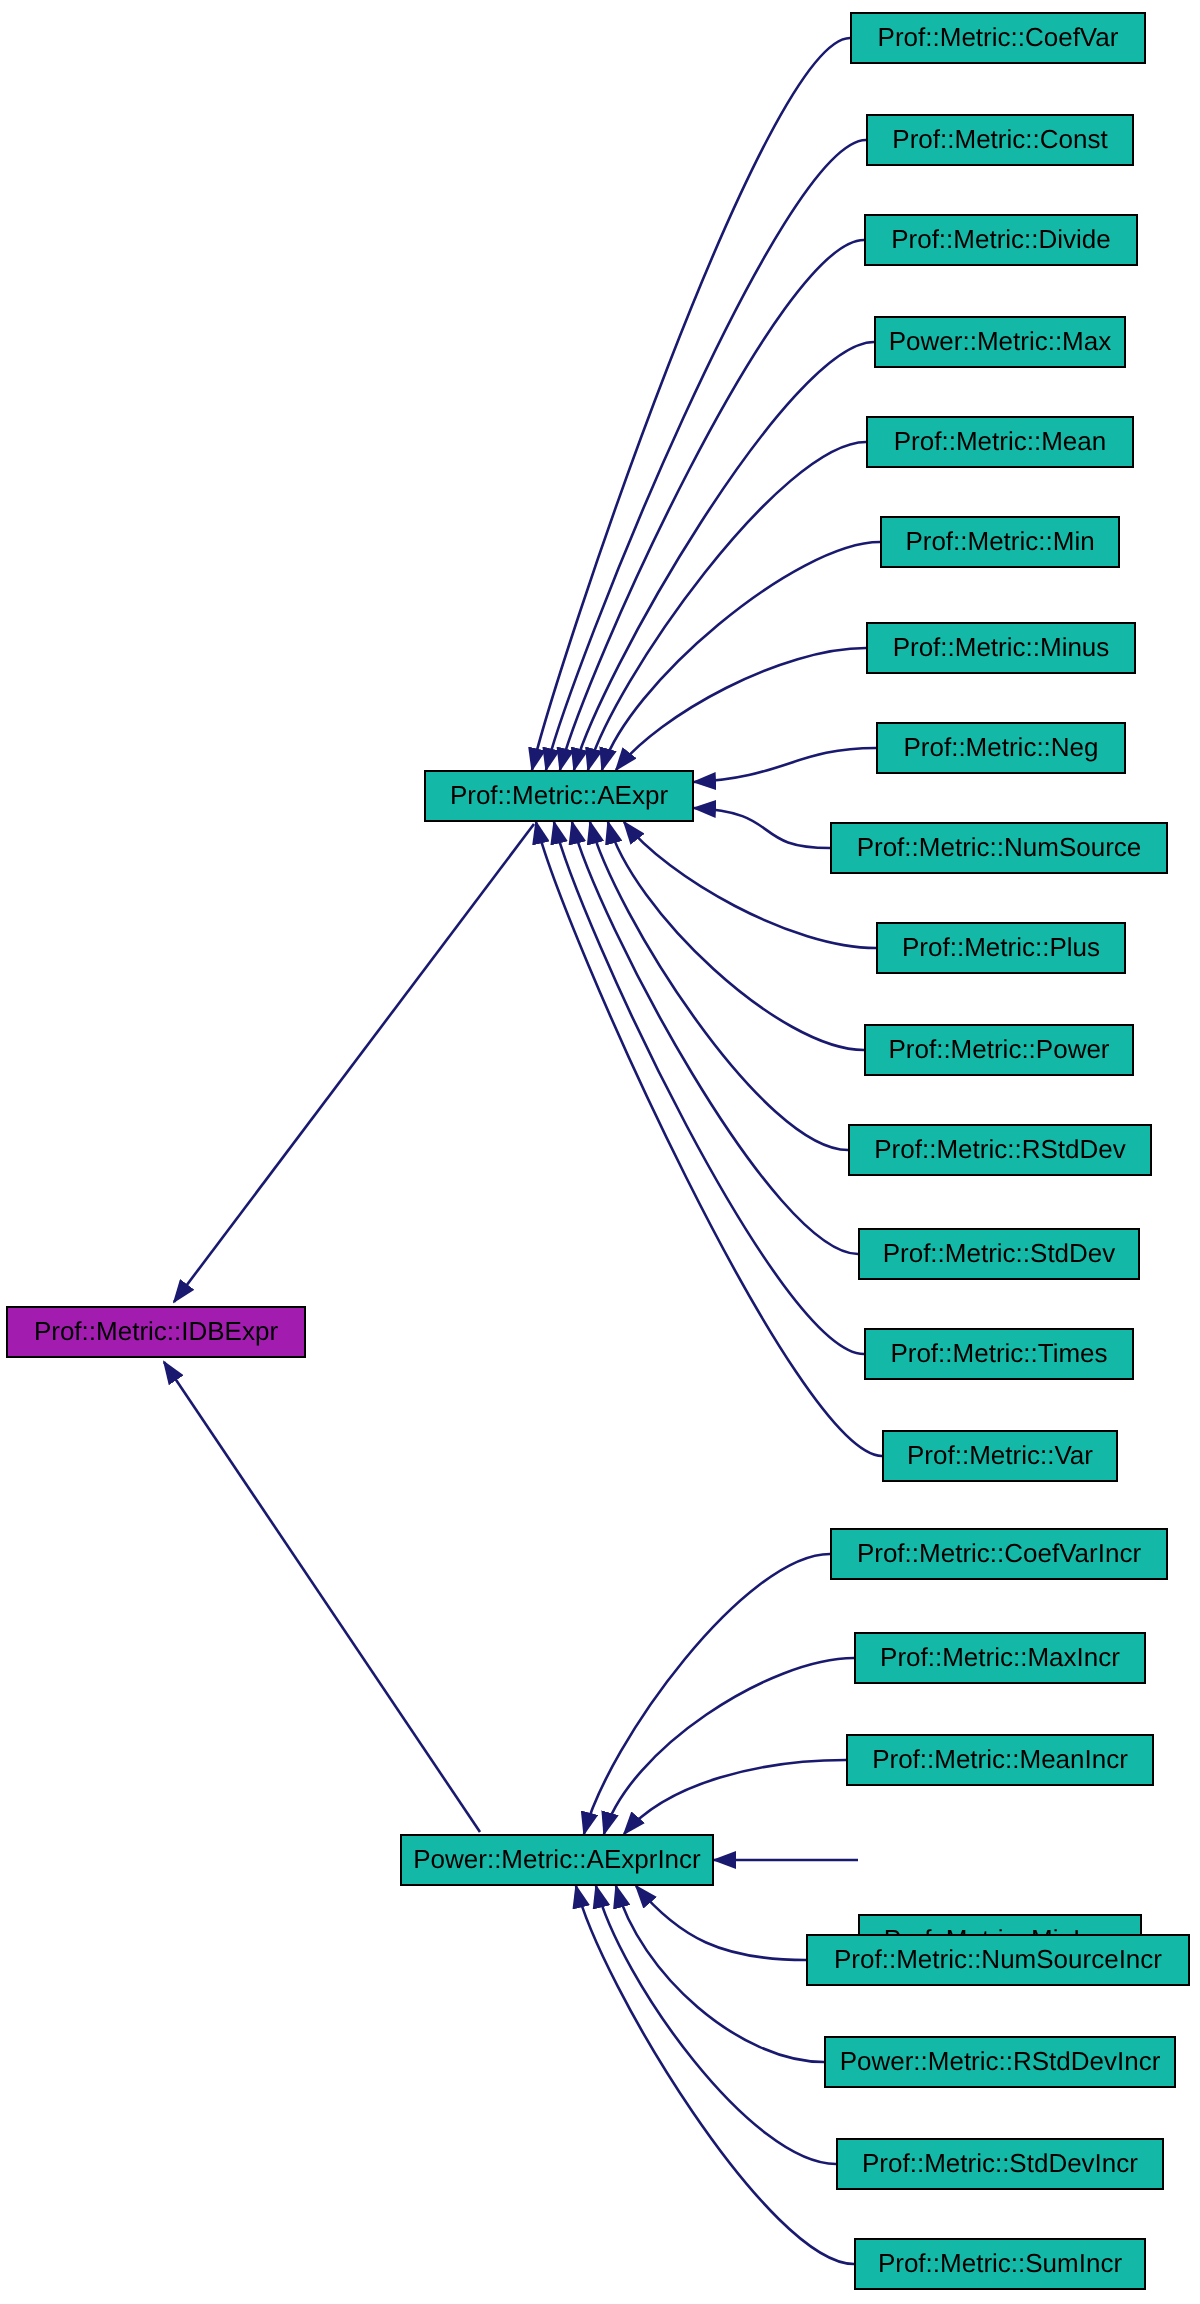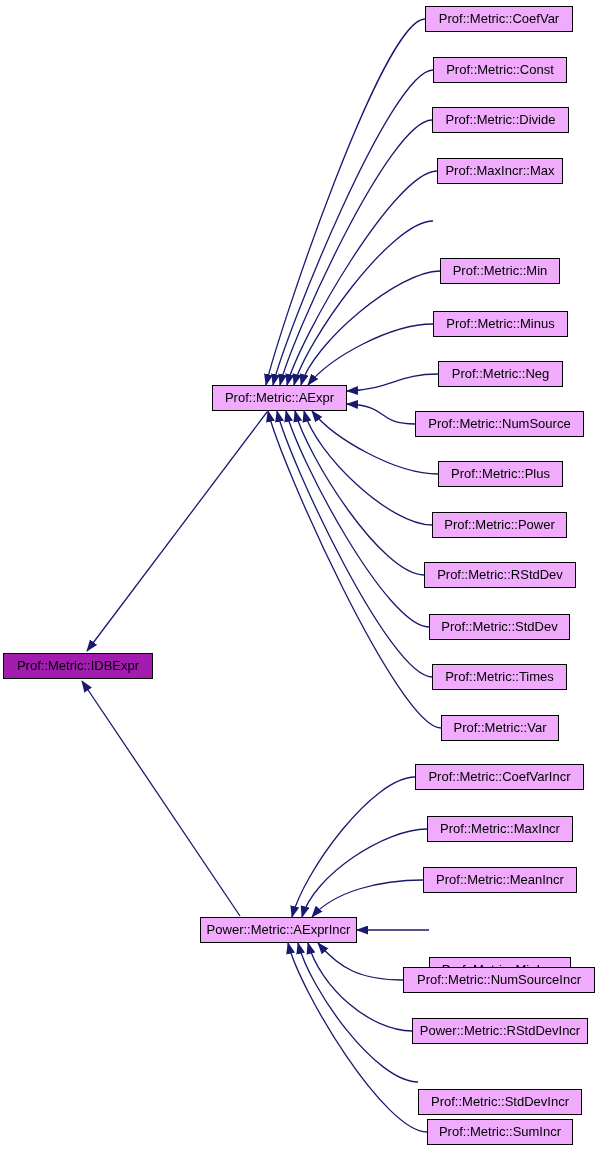--- a/index.html
+++ b/index.html
@@ -10,21 +10,21 @@
     font-family:"Liberation Sans", sans-serif;
     overflow:hidden;
   }
   svg.edges-layer{position:absolute;left:0;top:0;z-index:0;}
   .edge{stroke:#191970;stroke-width:1.3;fill:none;}
   .node{
     position:absolute;
     height:26px;
     box-sizing:border-box;
     border:1px solid #000000;
-    background:#f0abfc;
+    background:#14b8a6;
     color:#000000;
     font-size:13px;
     line-height:24px;
     text-align:center;
     white-space:nowrap;
     z-index:1;
     cursor:pointer;
   }
   .node.hl{background:#a21caf;}
 </style>
@@ -76,34 +76,35 @@
   <div class="node" style="left:212px;top:385px;width:135px;">
     <span>Prof::Metric::AExpr</span>
   </div>
   <div class="node" style="left:200px;top:917px;width:157px;">
     <span>Power::Metric::AExprIncr</span>
   </div>
 
   <div class="node" style="left:425px;top:6px;width:148px;"><span>Prof::Metric::CoefVar</span></div>
   <div class="node" style="left:433px;top:57px;width:134px;"><span>Prof::Metric::Const</span></div>
   <div class="node" style="left:432px;top:107px;width:137px;"><span>Prof::Metric::Divide</span></div>
-  <div class="node" style="left:437px;top:158px;width:126px;"><span>Prof::MaxIncr::Max</span></div>
+  <div class="node" style="left:437px;top:158px;width:126px;"><span>Power::Metric::Max</span></div>
+  <div class="node" style="left:433px;top:208px;width:134px;"><span>Prof::Metric::Mean</span></div>
   <div class="node" style="left:440px;top:258px;width:120px;"><span>Prof::Metric::Min</span></div>
   <div class="node" style="left:433px;top:311px;width:135px;"><span>Prof::Metric::Minus</span></div>
   <div class="node" style="left:438px;top:361px;width:125px;"><span>Prof::Metric::Neg</span></div>
   <div class="node" style="left:415px;top:411px;width:169px;"><span>Prof::Metric::NumSource</span></div>
   <div class="node" style="left:438px;top:461px;width:125px;"><span>Prof::Metric::Plus</span></div>
   <div class="node" style="left:432px;top:512px;width:135px;"><span>Prof::Metric::Power</span></div>
   <div class="node" style="left:424px;top:562px;width:152px;"><span>Prof::Metric::RStdDev</span></div>
   <div class="node" style="left:429px;top:614px;width:141px;"><span>Prof::Metric::StdDev</span></div>
   <div class="node" style="left:432px;top:664px;width:135px;"><span>Prof::Metric::Times</span></div>
   <div class="node" style="left:441px;top:715px;width:118px;"><span>Prof::Metric::Var</span></div>
 
   <div class="node" style="left:415px;top:764px;width:169px;"><span>Prof::Metric::CoefVarIncr</span></div>
   <div class="node" style="left:427px;top:816px;width:146px;"><span>Prof::Metric::MaxIncr</span></div>
   <div class="node" style="left:423px;top:867px;width:154px;"><span>Prof::Metric::MeanIncr</span></div>
   <div class="node" style="left:429px;top:917px;width:142px;margin-top:40px;"><span>Prof::Metric::MinIncr</span></div>
   <div class="node" style="left:403px;top:967px;width:192px;"><span>Prof::Metric::NumSourceIncr</span></div>
   <div class="node" style="left:412px;top:1018px;width:176px;"><span>Power::Metric::RStdDevIncr</span></div>
-  <div class="node" style="left:418px;top:1069px;width:164px;margin-top:20px;"><span>Prof::Metric::StdDevIncr</span></div>
+  <div class="node" style="left:418px;top:1069px;width:164px;"><span>Prof::Metric::StdDevIncr</span></div>
   <div class="node" style="left:427px;top:1119px;width:146px;"><span>Prof::Metric::SumIncr</span></div>
 
 </div>
 
 </body></html>

